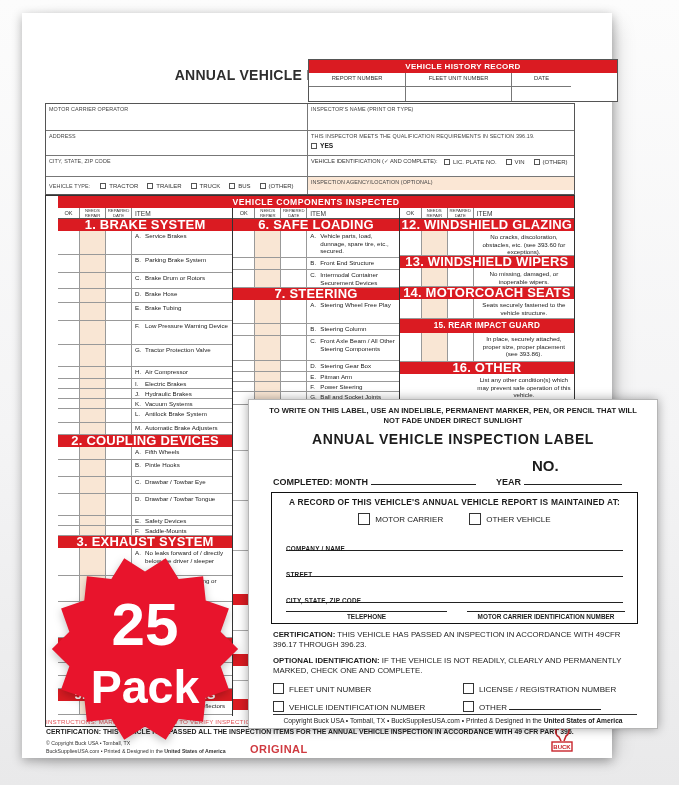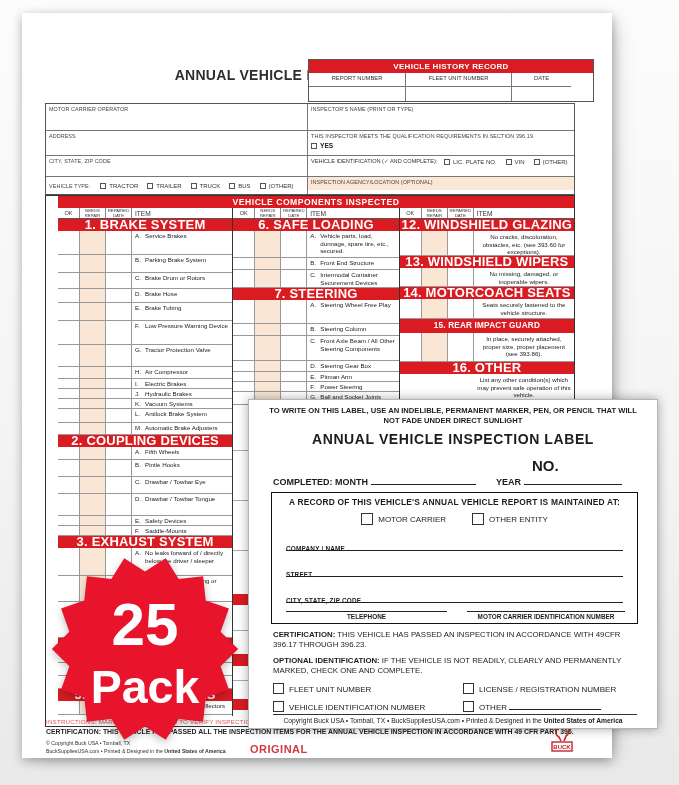--- a/index.html
+++ b/index.html
@@ -8,21 +8,21 @@
   .stage { position:relative; width:679px; height:785px;
            background:linear-gradient(180deg,#fcfcfc 0%,#f4f4f5 55%,#e9e9ea 100%); }
 
   
   .page { position:absolute; left:22px; top:13px; width:590px; height:745px; background:#fff;
           box-shadow:0 3px 10px rgba(0,0,0,.30), 10px 4px 20px -8px rgba(0,0,0,.22); z-index:1; }
   .rtitle { position:absolute; top:30px; left:0; width:100%; text-align:center;
             font-size:14px; font-weight:700; color:#2e2e2e; letter-spacing:.3px;margin-top:24px; }
 
   
-  .history { position:absolute; left:286px; top:46px; width:286px; border:1px solid #555; background:#fff; }
+  .history { position:absolute; left:286px; top:46px; width:310px; border:1px solid #555; background:#fff; }
   .h-band { height:13px; background:#da1b22; color:#fff; font-weight:700; font-size:8px;
             text-align:center; line-height:13px; letter-spacing:.3px; }
   .h-row { display:flex; }
   .h-row > div { border-right:1px solid #777; text-align:center; font-size:5.8px; color:#333;
                  padding-top:2px; height:13px; }
   .h-row > div:last-child { border-right:none; }
   .h-row.empty > div { height:15px; border-top:1px solid #777; }
   .h-c0 { width:97px; } .h-c1 { width:106px; } .h-c2 { width:59px; }
 
   
@@ -749,21 +749,21 @@
       <span class="wline" style="width:105px"></span>
       <span style="margin-left:18px;">YEAR</span>
       <span class="wline" style="width:98px"></span>
     </div>
 
     <div class="l-box">
       <div class="lb-head">A RECORD OF THIS VEHICLE'S ANNUAL VEHICLE REPORT IS MAINTAINED AT:</div>
       <div class="lb-opts">
 
       <span class="li-0"><span class="bigcb"></span><span>MOTOR CARRIER</span></span>
-          <span class="li-1"><span class="bigcb"></span><span>OTHER ENTITY</span></span>
+          <span class="li-1"><span class="bigcb"></span><span>OTHER VEHICLE</span></span>
         </div>
       <div class="lb-field f-company"><span>COMPANY / NAME</span></div>
       <div class="lb-field f-street"><span>STREET</span></div>
       <div class="lb-field f-city"><span>CITY, STATE, ZIP CODE</span></div>
       <div class="lb-tel">TELEPHONE</div>
       <div class="lb-mc">MOTOR CARRIER IDENTIFICATION NUMBER</div>
     </div>
 
     <div class="l-para p-cert"><span class="bold">CERTIFICATION:</span><span> THIS VEHICLE HAS PASSED AN INSPECTION IN ACCORDANCE WITH 49CFR 396.17 THROUGH 396.23.</span></div>
     <div class="l-para p-vid"><span class="bold">OPTIONAL IDENTIFICATION:</span><span> IF THE VEHICLE IS NOT READILY, CLEARLY AND PERMANENTLY MARKED, CHECK ONE AND COMPLETE.</span></div>

